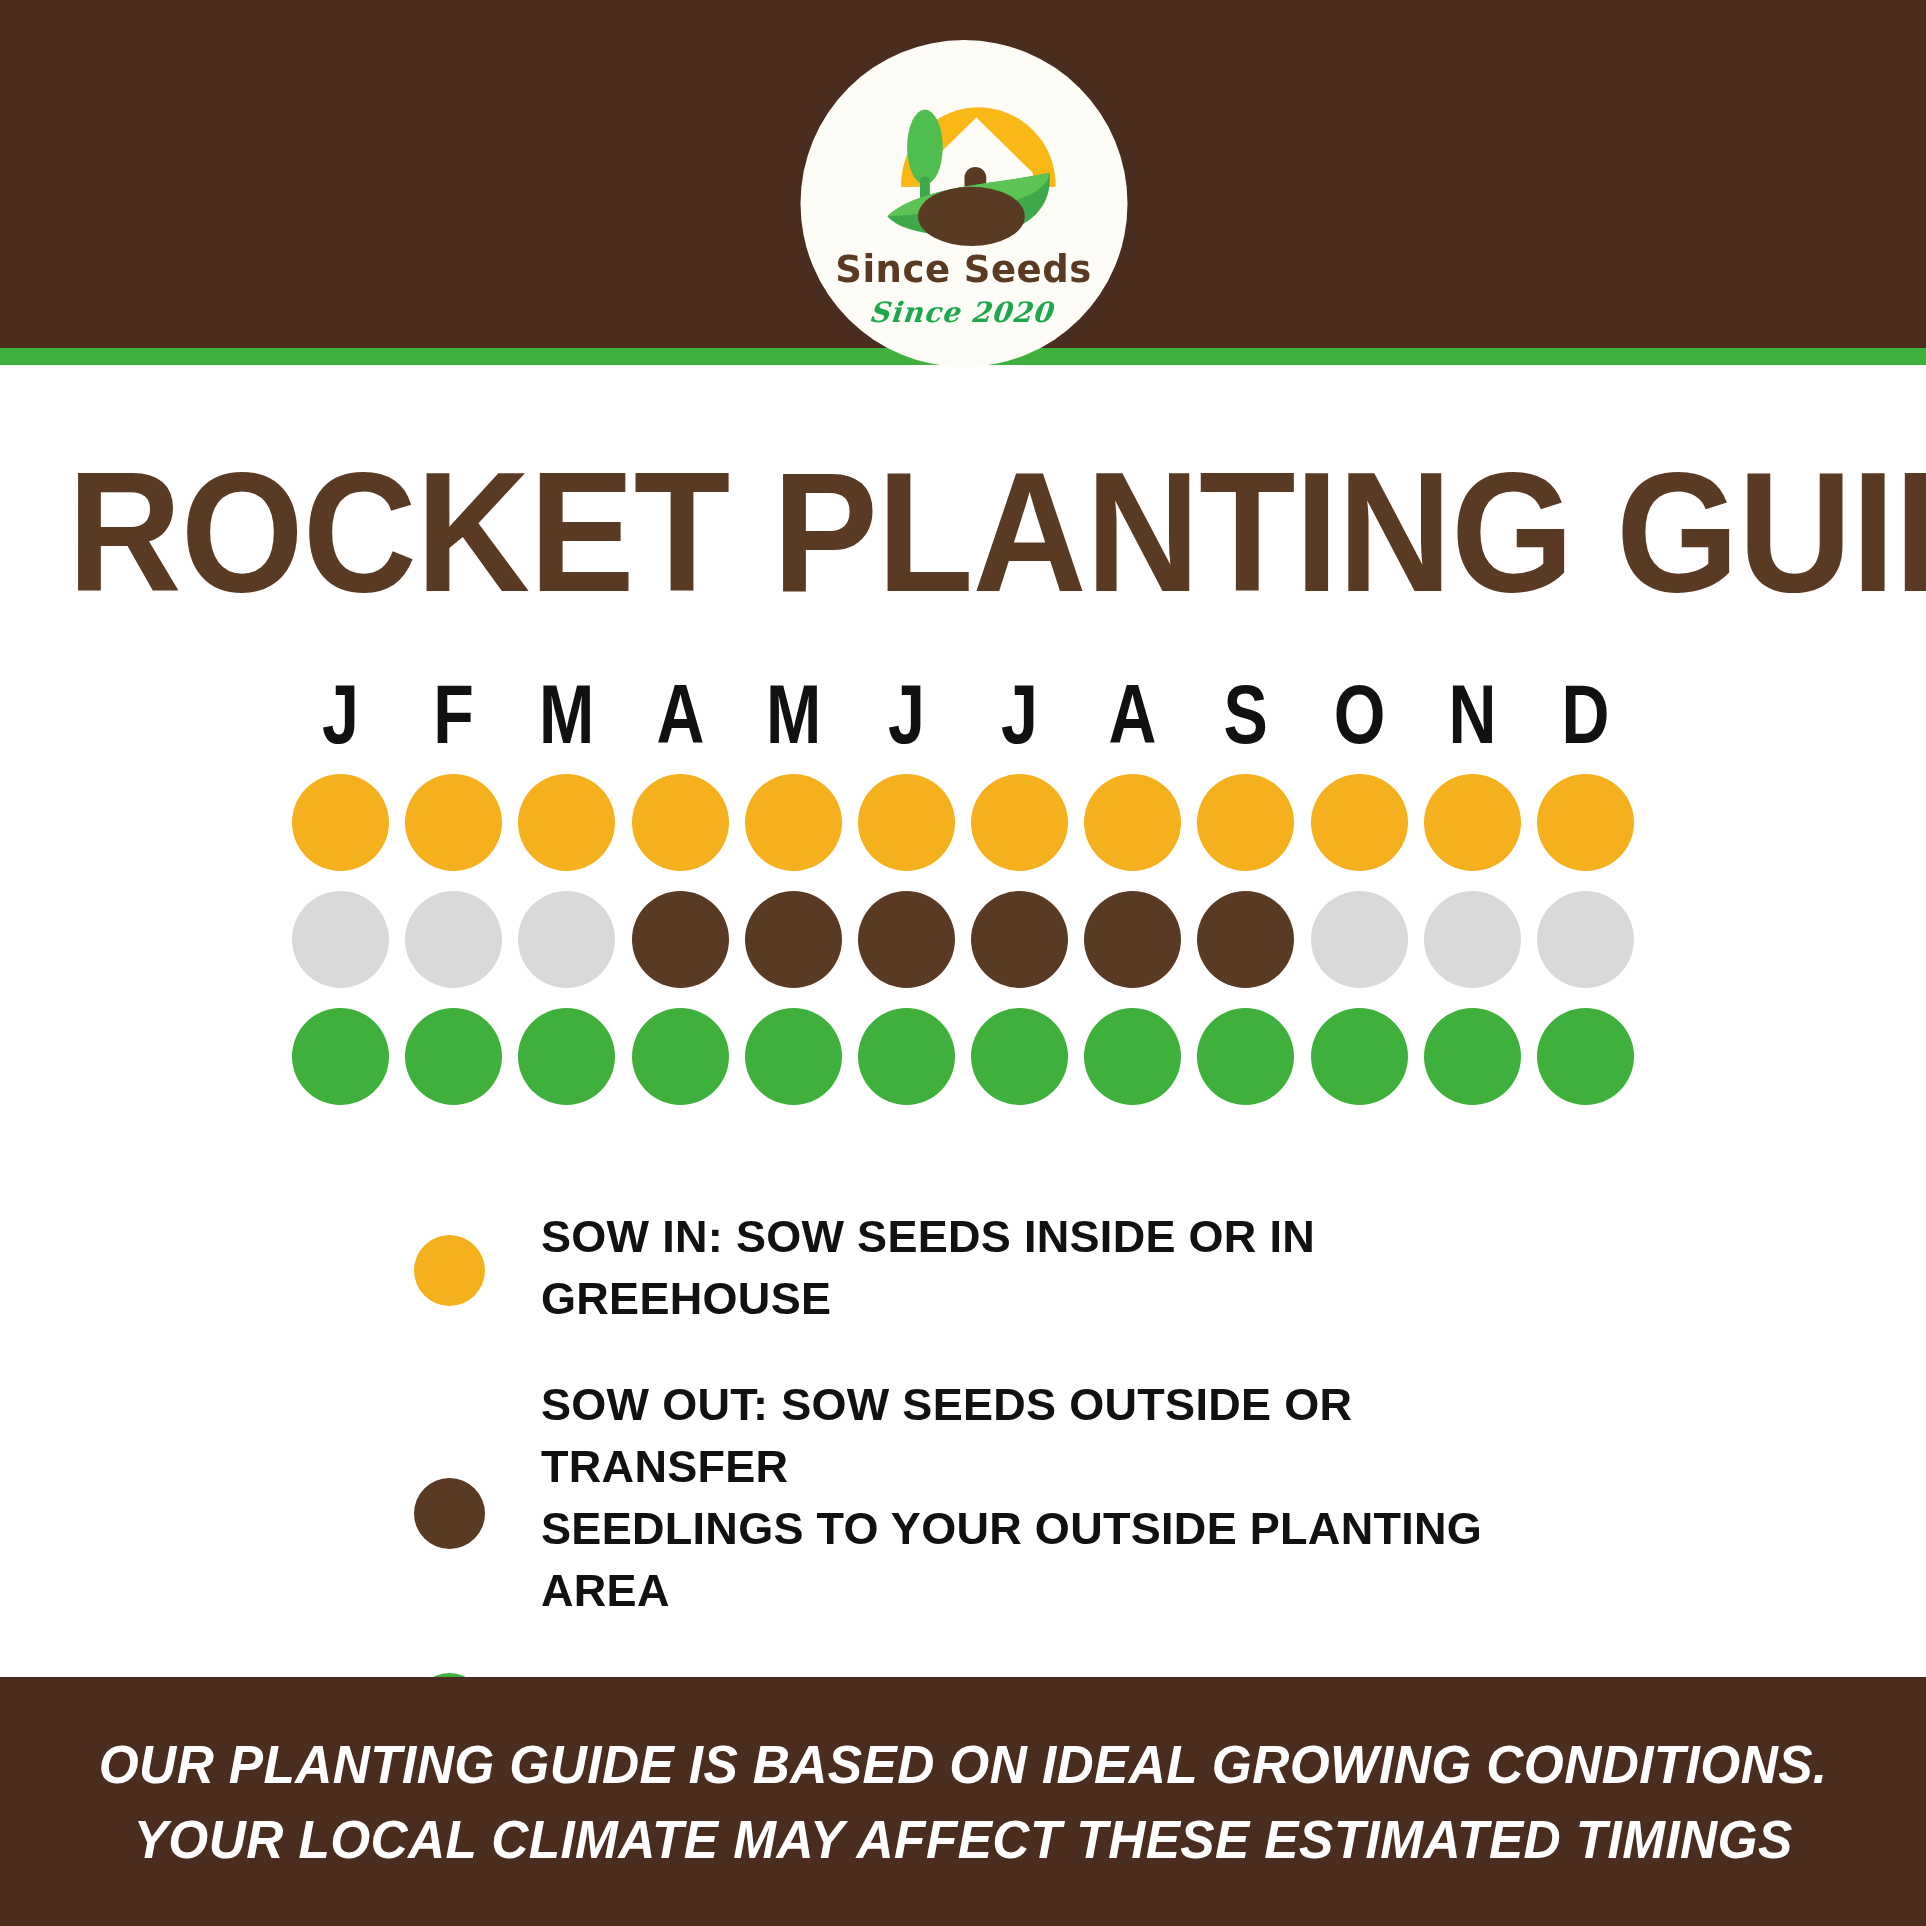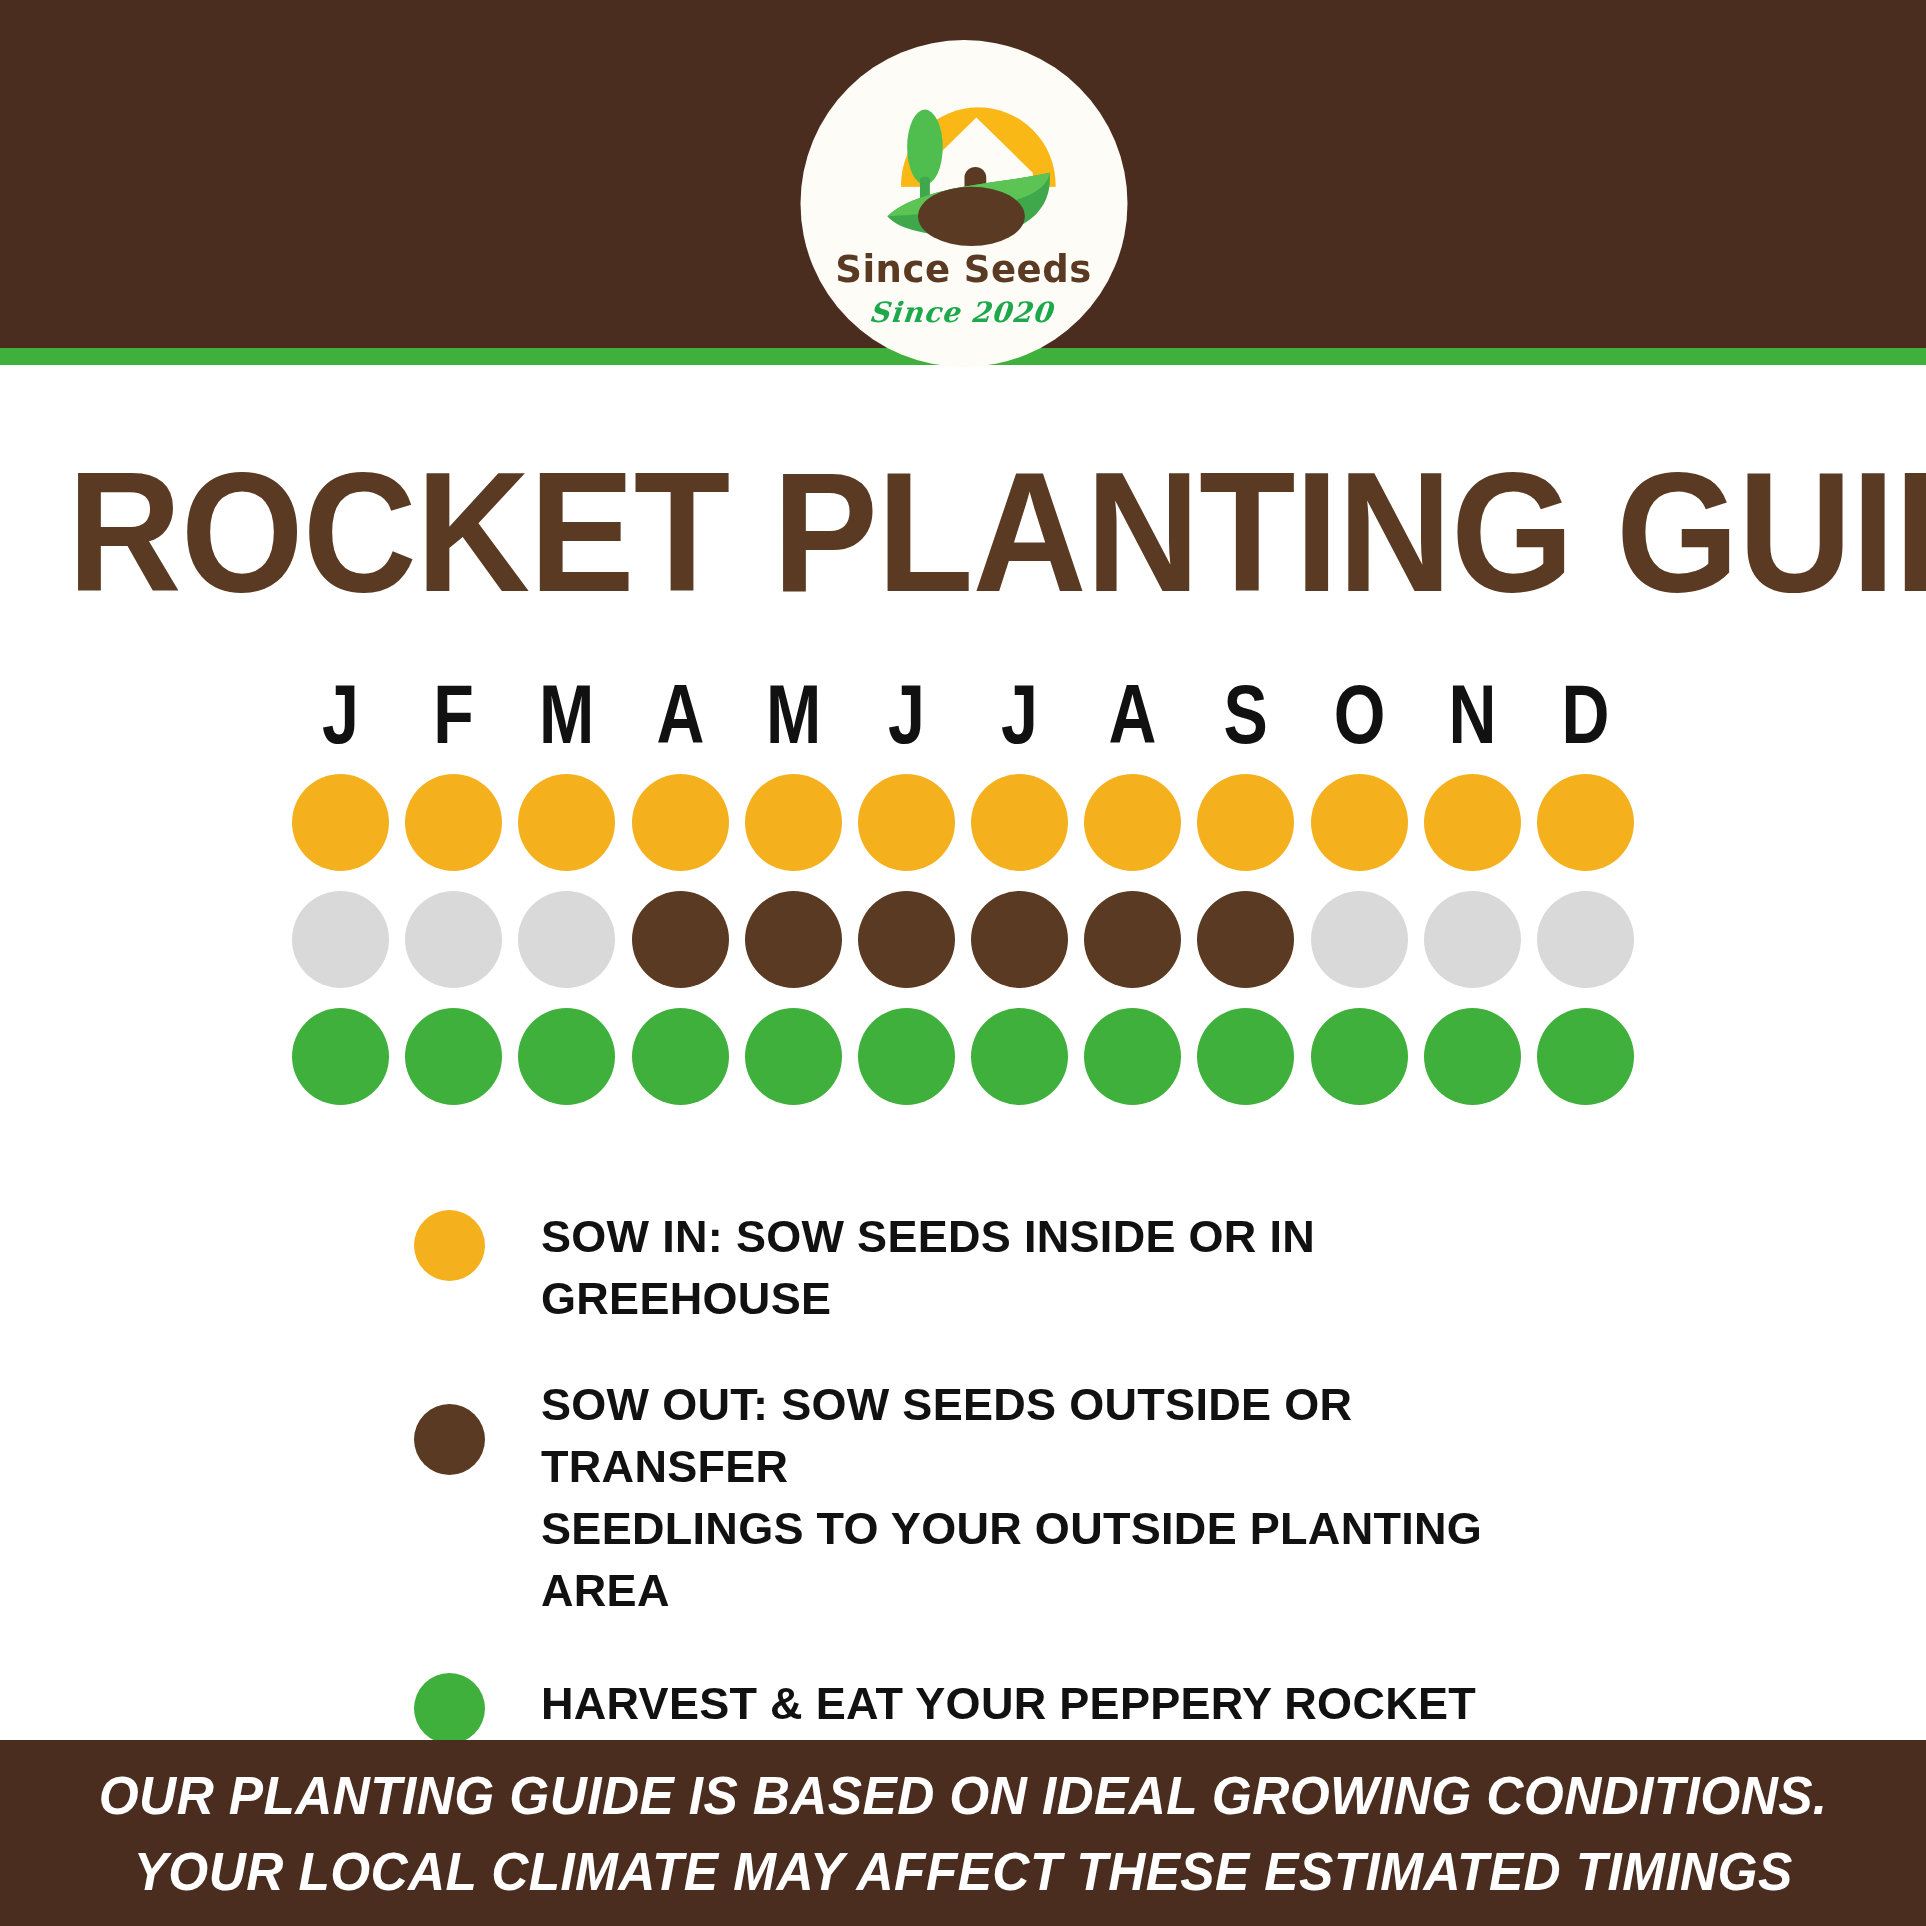--- a/index.html
+++ b/index.html
@@ -130,21 +130,21 @@
 
   
   .legend {
     position: absolute;
     top: 1206px;
     left: 414px;
     width: 1188px;
   }
   .legend-item {
     display: flex;
-    align-items: flex-start;
+    align-items: center;
     margin-bottom: 44px;
   }
   .legend-dot {
     width: 71px;
     height: 71px;
     border-radius: 50%;
     flex: 0 0 71px;
     margin-top: 4px;
   }
   .legend-text {
@@ -158,21 +158,21 @@
   }
   .legend-item.two-line .legend-dot { margin-top: 30px; }
   .legend-item.third .legend-dot { margin-top: 6px; }
   .legend-item.third .legend-text { padding-top: 6px; }
 
   
   .footer-bar {
     position: absolute;
     bottom: 0; left: 0;
     width: 1927px;
-    height: 187px;
+    height: 250px;
     background: #4A2D1F;
     display: flex;
     flex-direction: column;
     align-items: center;
     justify-content: center;
   }
   .footer-line {
     font-family: "Liberation Sans Narrow", "Liberation Sans", sans-serif;
     font-weight: bold;
     font-style: italic;

